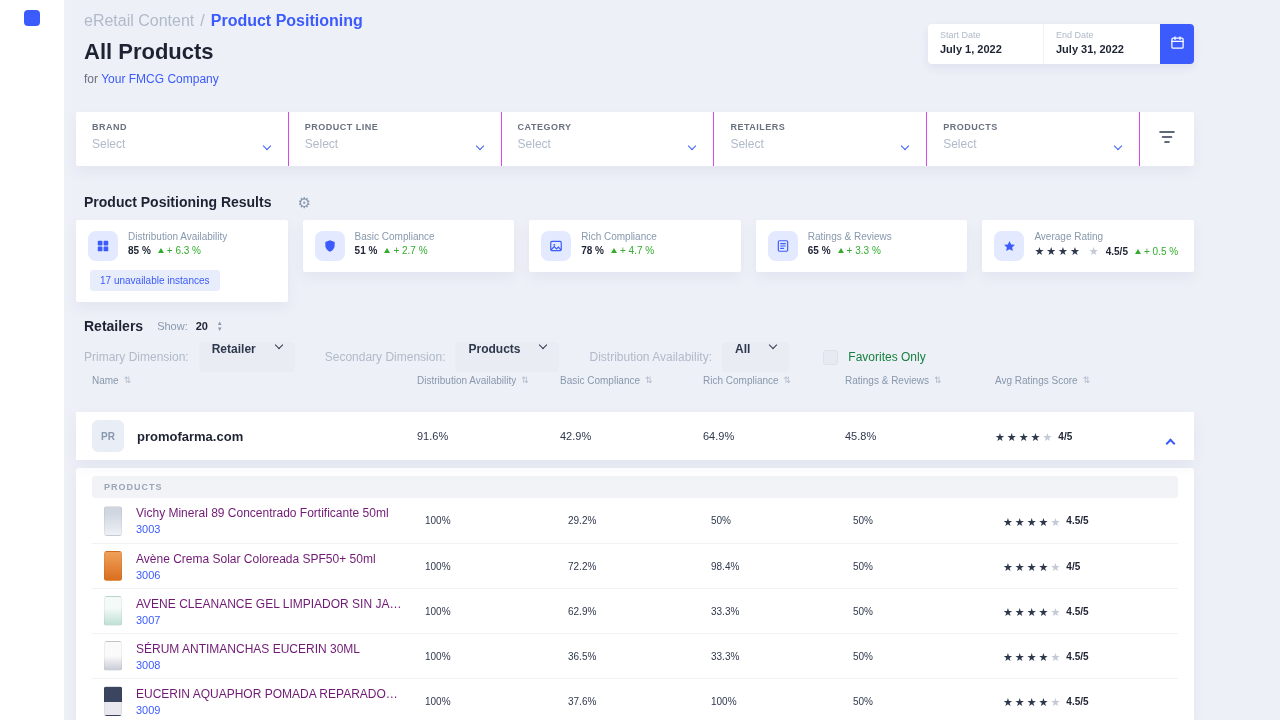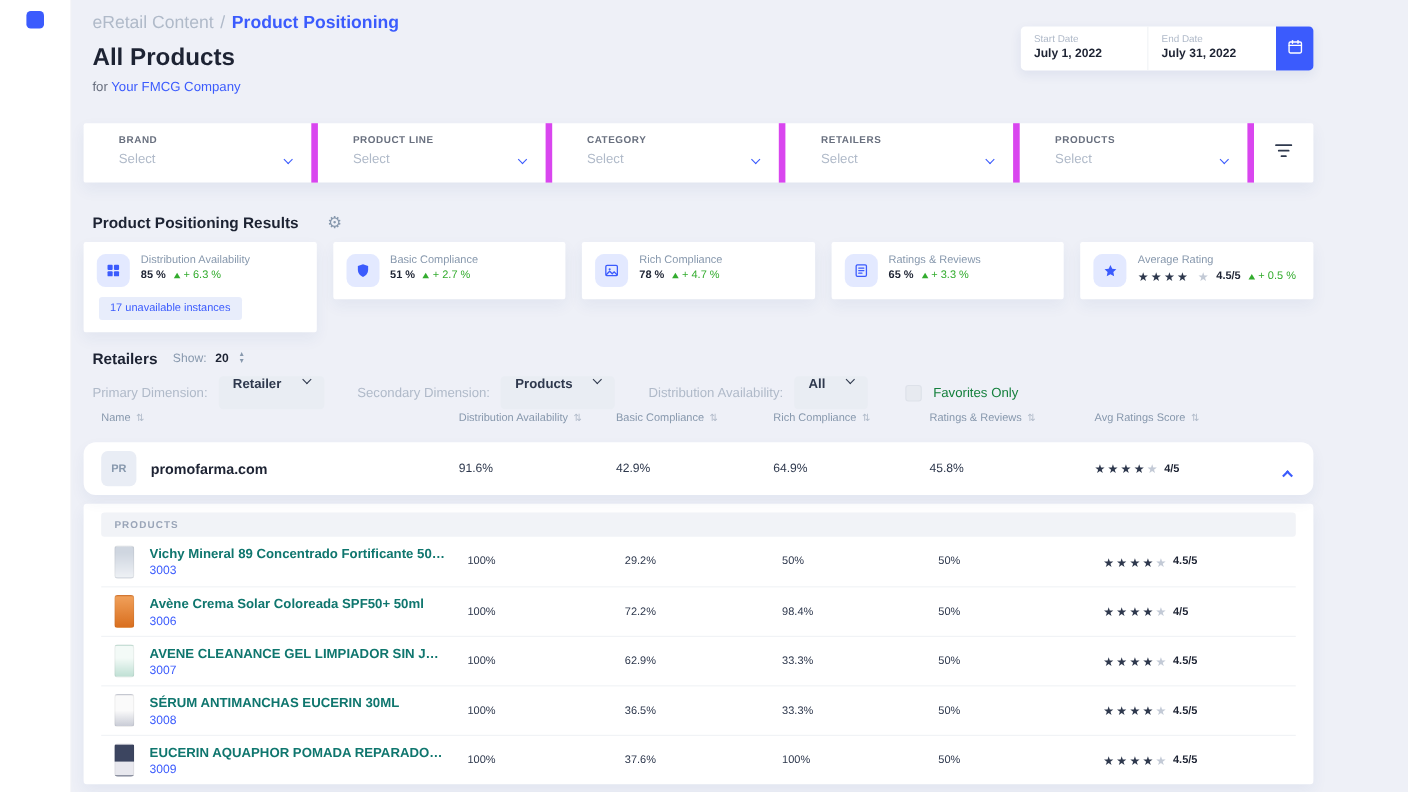--- a/index.html
+++ b/index.html
@@ -21,21 +21,21 @@
   .subtitle .company{color:#3b5bfd;cursor:pointer}
 
   .datebox{position:absolute;top:24px;right:86px;display:flex;height:40px;background:#fff;border-radius:4px;box-shadow:0 4px 10px rgba(42,63,140,.08);cursor:pointer}
   .dsec{width:116px;padding:6px 12px;border-right:1px solid #f0f2f6}
   .dlabel{font-size:9px;color:#b0bac9}
   .dvalue{font-size:11px;font-weight:bold;color:#1d2333;margin-top:3px}
   .dbtn{width:34px;height:40px;background:#3b5bfd;border:none;border-radius:0 4px 4px 0;display:flex;align-items:center;justify-content:center;cursor:pointer}
 
   
   .filterbar{margin-top:26px;width:1118px;height:54px;background:#fff;border-radius:2px;box-shadow:0 6px 14px rgba(42,63,140,.06);display:flex}
-  .fsec{flex:1;padding:10px 32px;border-right:6px solid #d946ef;position:relative;cursor:pointer}
+  .fsec{flex:1;padding:10px 16px;border-right:1px solid #d946ef;position:relative;cursor:pointer}
   .flabel{font-size:9px;font-weight:bold;letter-spacing:.5px;color:#69707f}
   .fvalue{font-size:12px;color:#b0bac9;margin-top:5px}
   .fchev{position:absolute;right:18px;top:23px;color:#3b5bfd}
   .chev{display:inline-block;width:6px;height:6px;border-right:1.6px solid currentColor;border-bottom:1.6px solid currentColor;transform:rotate(45deg)}
   .chev-up{transform:rotate(-135deg)}
   .ficon-sec{width:54px;display:flex;align-items:center;justify-content:center;cursor:pointer}
 
   
   .sec-title-row{margin-top:28px;padding-left:8px;display:flex;align-items:center;gap:26px}
   .sec-title{font-size:14px;font-weight:bold;color:#1d2333}
@@ -71,21 +71,21 @@
   .gap{width:30px}
   .chk{width:15px;height:15px;background:#e7eaf0;border:1px solid #dde1e9;border-radius:3px;margin-left:34px;cursor:pointer}
   .fav-label{font-size:12px;color:#15803d;margin-left:10px}
 
   
   .tgrid{display:grid;grid-template-columns:325px 143px 143px 142px 150px 1fr;align-items:center}
   .thead{padding:0 16px;height:16px}
   .th{font-size:10px;color:#8798ad;display:flex;gap:5px;align-items:center;cursor:pointer}
   .sort{font-size:9px;color:#b0bac9}
 
-  .retcard{margin-top:14px;background:#fff;border-radius:11px;box-shadow:0 6px 14px rgba(42,63,140,.06);padding:8px 16px;height:48px;position:relative;cursor:pointer}
+  .retcard{margin-top:24px;background:#fff;border-radius:0;box-shadow:0 6px 14px rgba(42,63,140,.06);padding:8px 16px;height:48px;position:relative;cursor:pointer}
   .name-cell{display:flex;align-items:center;gap:13px}
   .avatar{width:32px;height:32px;border-radius:6px;background:#e9edf5;color:#8798ad;font-size:10px;font-weight:bold;display:flex;align-items:center;justify-content:center}
   .rname{font-size:13px;font-weight:bold;color:#1d2333}
   .val{font-size:11px;color:#2e384d}
   .stars-cell{display:flex;align-items:center;gap:6px}
   .collapse{position:absolute;right:20px;top:21px;color:#3b5bfd;cursor:pointer}
   .collapse .chev{width:7px;height:7px;border-width:2px}
 
   
   .panel{margin-top:8px;background:#fff;border-radius:3px;box-shadow:0 6px 14px rgba(42,63,140,.06);padding:8px 16px 0}
@@ -93,21 +93,21 @@
   .prow{height:45px}
   .prow + .prow{border-top:1px solid #f0f2f6}
   .pname-cell{display:flex;align-items:center;padding-left:12px}
   .thumb{width:18px;height:30px;border-radius:3px;margin-right:14px;flex:none;border:1px solid rgba(0,0,0,.05)}
   .t0{background:linear-gradient(180deg,#cfd6e0 20%,#eef1f5)}
   .t1{background:linear-gradient(180deg,#f0a05a,#d96f1f)}
   .t2{background:linear-gradient(180deg,#f3faf7 40%,#bfe0d4)}
   .t3{background:linear-gradient(180deg,#fafafa 50%,#c9ccd6)}
   .t4{background:linear-gradient(180deg,#3c4560 55%,#e8e8ee 55%)}
   .pmeta{min-width:0}
-  .pname{font-size:12px;font-weight:bold;color:#0f766e;white-space:nowrap;overflow:hidden;text-overflow:ellipsis;max-width:270px}
+  .pname{font-size:12px;font-weight:normal;color:#701a75;white-space:nowrap;overflow:hidden;text-overflow:ellipsis;max-width:270px}
   .pcode{font-size:11px;color:#3b5bfd;margin-top:3px;cursor:pointer}
   .pval{font-size:10px;color:#2e384d;padding-left:8px}
 </style>
 </head>
 <body>
 
 <div class="rail">
   <div class="logo"></div>
 </div>
 

